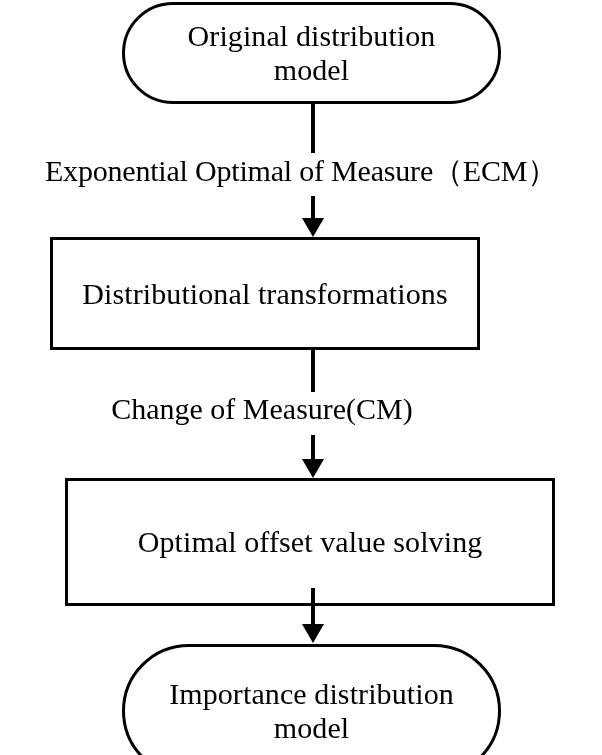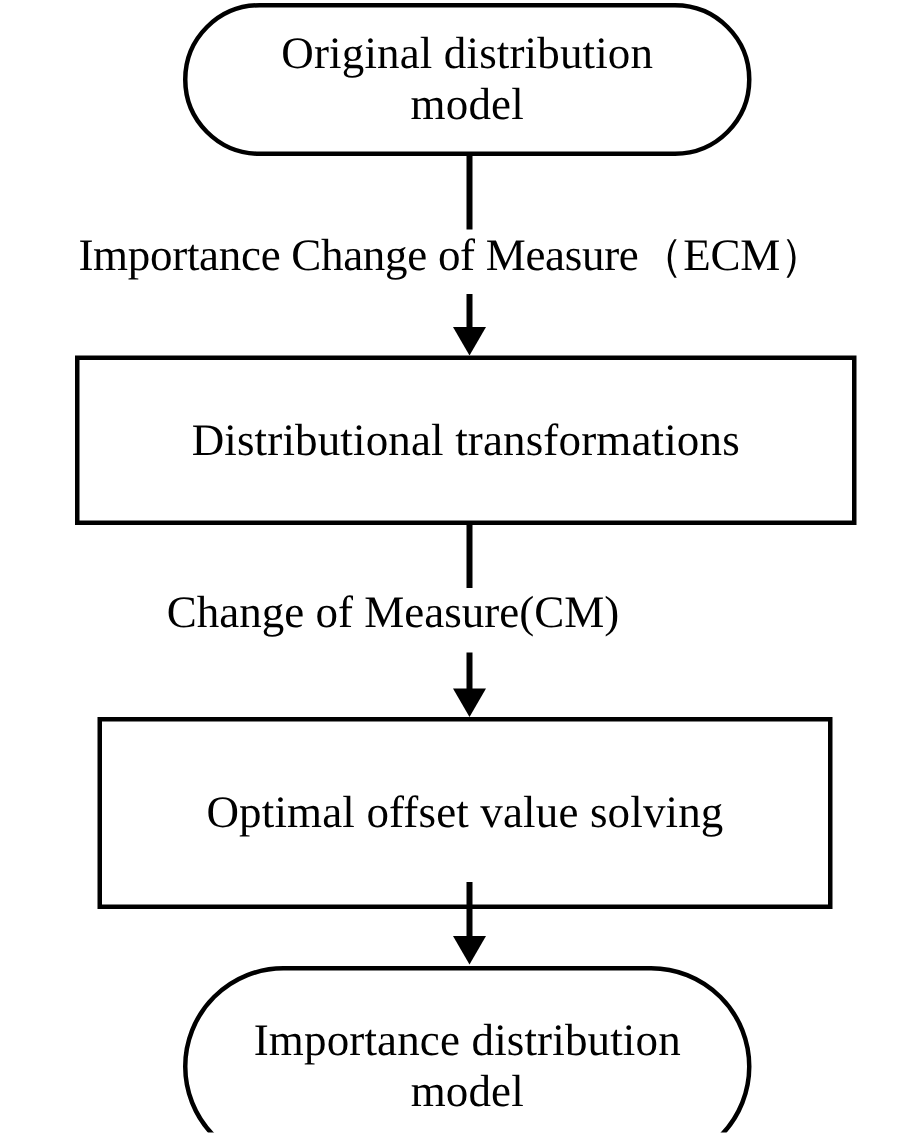--- a/index.html
+++ b/index.html
@@ -53,21 +53,21 @@
     left: 122px;
     top: 2px;
     width: 379px;
     height: 102px;
   }
   #node-original .node-label { font-size: 30px; }
 
   #node-transform {
     left: 50px;
     top: 237px;
-    width: 521px;
+    width: 430px;
     height: 113px;
   }
   #node-transform .node-label { font-size: 30px; }
 
   #node-offset {
     left: 65px;
     top: 478px;
     width: 490px;
     height: 128px;
   }
@@ -133,21 +133,21 @@
 <body>
 
 <div id="flowchart">
 
   <div class="node node-stadium" id="node-original">
     <span class="node-label">Original distribution
 model</span>
   </div>
 
   <div class="edge-line" id="edge1-line-a"></div>
-  <div class="edge-label" id="edge-label-ecm">Importance Change of Measure（ECM）</div>
+  <div class="edge-label" id="edge-label-ecm">Exponential Optimal of Measure（ECM）</div>
   <div class="edge-line" id="edge1-line-b"></div>
   <div class="edge-arrow" id="edge1-arrow"></div>
 
   <div class="node node-rect" id="node-transform">
     <span class="node-label">Distributional transformations</span>
   </div>
 
   <div class="edge-line" id="edge2-line-a"></div>
   <div class="edge-label" id="edge-label-cm">Change of Measure(CM)</div>
   <div class="edge-line" id="edge2-line-b"></div>

